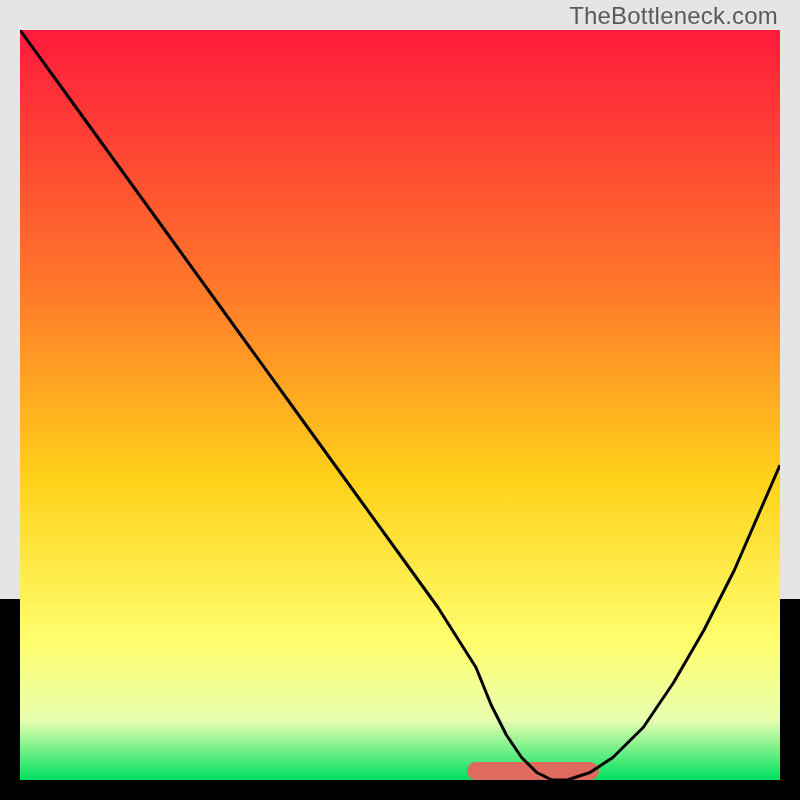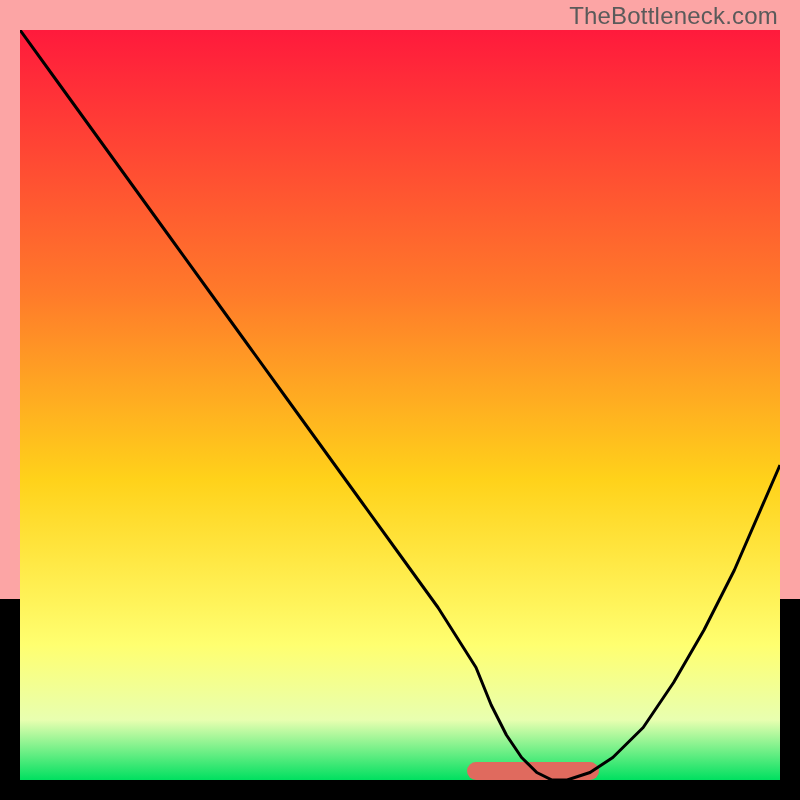--- a/index.html
+++ b/index.html
@@ -10,21 +10,21 @@
     background: #000;
     overflow: hidden;
     font-family: Arial, Helvetica, sans-serif;
   }
   .frame {
     position: absolute;
     top: 0;
     left: 0;
     width: 800px;
     height: 599px;
-    background: #fca5a5;
+    background: #e5e5e5;
   }
   .watermark {
     position: absolute;
     top: 2px;
     right: 22px;
     color: #5a5a5a;
     font-size: 24px;
     font-weight: 500;
     letter-spacing: 0.2px;
   }

